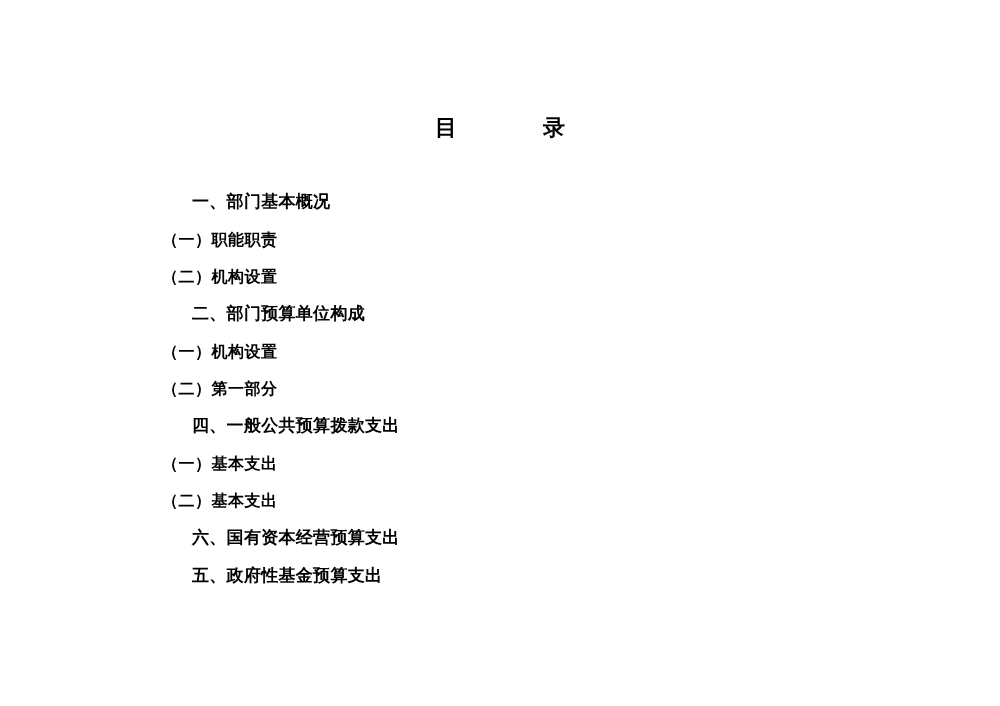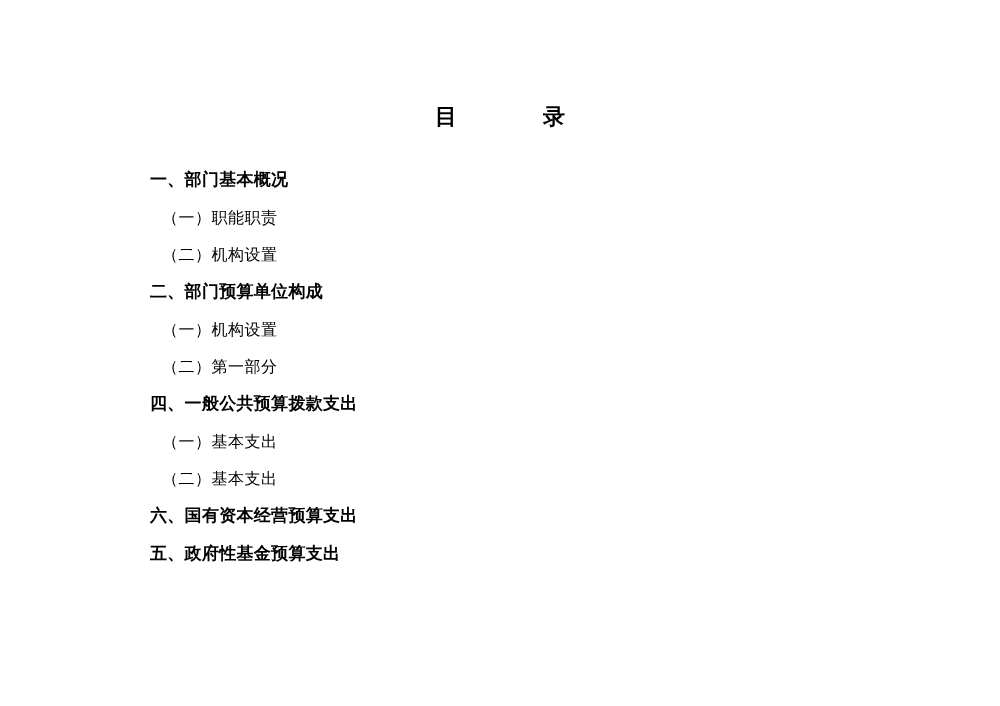--- a/index.html
+++ b/index.html
@@ -20,21 +20,21 @@
     height: 706px;
     background: #ffffff;
     box-sizing: border-box;
   }
   .toc-title {
     text-align: center;
     font-family: "Liberation Sans", sans-serif;
     font-weight: bold;
     font-size: 22px;
     letter-spacing: 14px;
-    margin: 4px;
+    margin: 15px;
     padding-top: 98px;
     padding-left: 14px;
     color: #000000;
   }
   .toc-body {
     margin: 0;
     padding: 0;
     list-style: none;
     padding-left: 150px;
     padding-top: 20px;
@@ -52,24 +52,25 @@
     padding-bottom: 6px;
     letter-spacing: 0.3px;
   }
   .lvl-1 {
     font-family: "Liberation Sans", sans-serif;
     font-weight: bold;
     font-size: 17px;
     padding-top: 15px;
     padding-bottom: 6px;
     letter-spacing: 0.3px;
+    margin-left: 42px;
   }
   .lvl-2 {
     font-family: "Liberation Serif", serif;
-    font-weight: normal;
+    font-weight: bold;
     font-size: 16px;
     padding-top: 16px;
     padding-bottom: 5px;
     padding-left: 12px;
     letter-spacing: 0.5px;
   }
 </style>
 </head>
 <body>
 

